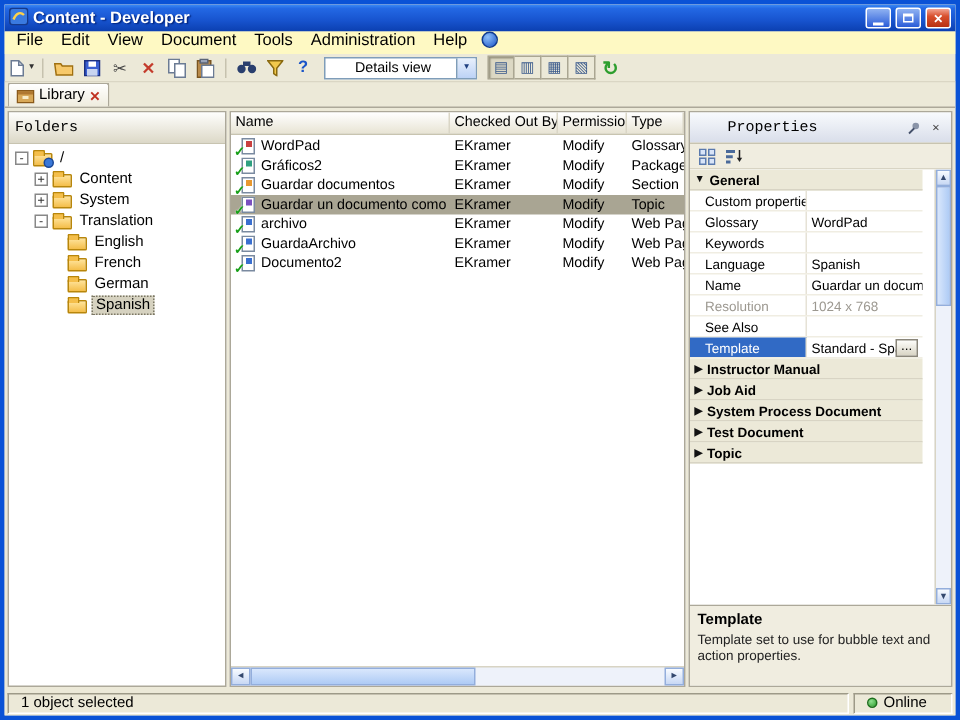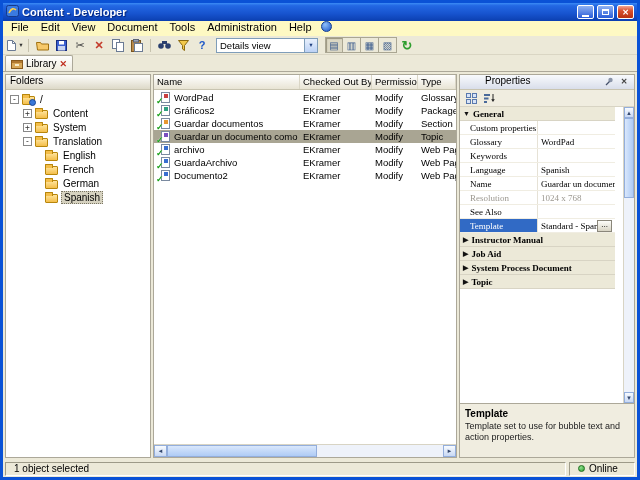--- a/index.html
+++ b/index.html
@@ -24,43 +24,43 @@
 
   
   .toolbar { height:19px; flex:none; display:flex; align-items:center; gap:1px; padding:1px 3px; border-bottom:1px solid #DAD6C4; }
   .tbtn { min-width:18px; height:16px; display:flex; align-items:center; justify-content:center; gap:1px; }
   .tsep { width:1px; height:13px; background:#C6C2AE; margin:0 3px; flex:none; }
   .caret { font-size:5.5px; color:#333; }
   .glyph-red { color:#C43C2C; font-weight:bold; font-size:11px; }
   .glyph-cut { font-size:11px; color:#444; }
   .glyph-help { color:#1A55C8; font-weight:bold; font-size:11px; }
   .glyph-refresh { color:#2E9E2E; font-weight:bold; font-size:13px; }
-  .combo { width:102px; height:15px; background:#fff; border:1px solid #7F9DB9; display:flex; align-items:center; font-size:9.5px; padding-left:3px; margin:0 4px; }
+  .combo { width:102px; height:15px; background:#fff; border:1px solid #7F9DB9; display:flex; align-items:center; font-size:9.5px; padding-left:3px; margin:0 4px;text-align:center; }
   .combo-text { flex:1; white-space:nowrap; overflow:hidden; }
   .combo-arrow { width:13px; height:13px; flex:none; background:linear-gradient(#E8F0FC,#BCD2F6); border-left:1px solid #7F9DB9; display:flex; align-items:center; justify-content:center; font-size:5.5px; color:#204080; }
   .seg { display:flex; margin-left:2px; }
   .seg .tbtn { border:1px solid #AAA692; border-left:none; color:#3A5A8C; font-size:10px; width:18px; }
   .seg .tbtn:first-child { border-left:1px solid #AAA692; }
   .seg .tbtn.active { background:#DCD8C4; box-shadow:inset 1px 1px 1px #98947F; }
 
   
   .tabstrip { height:17px; flex:none; display:flex; align-items:flex-end; padding-left:2px; background:#ECE9D8; border-bottom:1px solid #ACA899; }
   .tab { height:16px; background:linear-gradient(#FFFFFF,#EFECDE); border:1px solid #ACA899; border-bottom:none; border-radius:2px 2px 0 0;
     display:flex; align-items:center; gap:3px; padding:0 5px; font-size:10px; }
   .tab-close { color:#C03020; font-weight:bold; font-size:9px; }
 
   
   .content { flex:1; min-height:0; display:flex; padding:2px; background:#ECE9D8; }
   .splitter { width:2px; flex:none; }
   .panel { background:#fff; border:1px solid #ACA899; display:flex; flex-direction:column; min-height:0; min-width:0; }
   .folders-panel { width:146px; flex:none; }
   .files-panel { flex:1; }
   .props-panel { width:176px; flex:none; }
-  .panel-header { height:15px; flex:none; background:linear-gradient(#FEFEFC,#DDD9C8); border-bottom:1px solid #C8C4B0;
-    display:flex; padding:0 4px; font-size:10px; gap:3px; }
+  .panel-header { height:21px; flex:none; background:linear-gradient(#FEFEFC,#DDD9C8); border-bottom:1px solid #C8C4B0;
+    display:flex; align-items:center; padding:0 4px; font-size:10px; gap:3px;font-family:Liberation Mono, monospace; }
   .props-panel .panel-header { background:linear-gradient(#F8FAFD,#D9DEEA);padding-left:25px; }
   .ph-spacer { flex:1; }
   .ph-icon { display:flex; align-items:center; justify-content:center; width:12px; height:12px; font-size:8px; color:#444; font-weight:bold; }
 
   
   .tree { flex:1; overflow:hidden; padding-top:2px; font-size:10px; }
   .titem { height:14px; display:flex; align-items:center; gap:3px; padding-left:4px; white-space:nowrap; }
   .titem.lvl1 { padding-left:17px; }
   .titem.lvl2 { padding-left:39px; }
   .expander { width:9px; height:9px; flex:none; border:1px solid #888; background:#fff; font-size:8px; line-height:7px; text-align:center; color:#333; font-family:"DejaVu Sans Mono", monospace; }
@@ -94,21 +94,21 @@
     display:flex; align-items:center; justify-content:center; font-size:6px; }
   .vscroll .sarrow { width:10px; height:11px; }
   .hthumb { width:150px; background:linear-gradient(#D9E7FC,#AECBF5); border:1px solid #93AEDC; }
   .vthumb { height:80px; flex:none; background:linear-gradient(90deg,#D9E7FC,#AECBF5); border:1px solid #93AEDC; }
   .sfill { flex:1; }
 
   
   .props-toolbar { height:17px; flex:none; display:flex; align-items:center; gap:3px; padding:1px 3px; background:#F0EDE0; border-bottom:1px solid #D8D4C4; }
   .ptbtn { width:16px; height:14px; display:flex; align-items:center; justify-content:center; }
   .props-body { flex:1; min-height:0; position:relative; background:#fff; overflow:hidden; }
-  .pgrid { margin-right:19px; font-size:9px;font-family:Liberation Serif, serif; }
+  .pgrid { margin-right:19px; font-size:9px; }
   .pcat { height:14px; display:flex; align-items:center; gap:3px; padding-left:3px; background:#ECE9D8; font-weight:bold; border-bottom:1px solid #D8D4C4; white-space:nowrap; overflow:hidden; }
   .pcat .arrow { font-size:7px; color:#111; }
   .prow { height:14px; display:flex; border-bottom:1px solid #F0EDE2; }
   .plabel { width:78px; flex:none; padding-left:10px; border-right:1px solid #E6E2D6; display:flex; align-items:center; white-space:nowrap; overflow:hidden; }
   .pvalue { flex:1; padding:0 3px; display:flex; align-items:center; white-space:nowrap; overflow:hidden; min-width:0; }
   .prow.disabled .plabel, .prow.disabled .pvalue { color:#9C9890; }
   .prow.selected .plabel { background:#316AC5; color:#fff; }
   .vtext { flex:1; white-space:nowrap; overflow:hidden; }
   .dots-btn { width:15px; height:12px; flex:none; background:linear-gradient(#FDFDFA,#D8D4C4); border:1px solid #8A867A;
     font-size:9px; line-height:6px; text-align:center; }
@@ -492,20 +492,24 @@
           <div class="pcat">
             <span class="arrow">▶</span>
             <span>Job Aid</span>
           </div>
           <div class="pcat">
             <span class="arrow">▶</span>
             <span>System Process Document</span>
           </div>
           <div class="pcat">
             <span class="arrow">▶</span>
+            <span>Test Document</span>
+          </div>
+          <div class="pcat">
+            <span class="arrow">▶</span>
             <span>Topic</span>
           </div>
         </div>
         <div class="vscroll">
           <span class="sarrow">
               <span>▲</span>
             </span>
           <span class="vthumb"></span>
           <span class="sfill"></span>
           <span class="sarrow">

